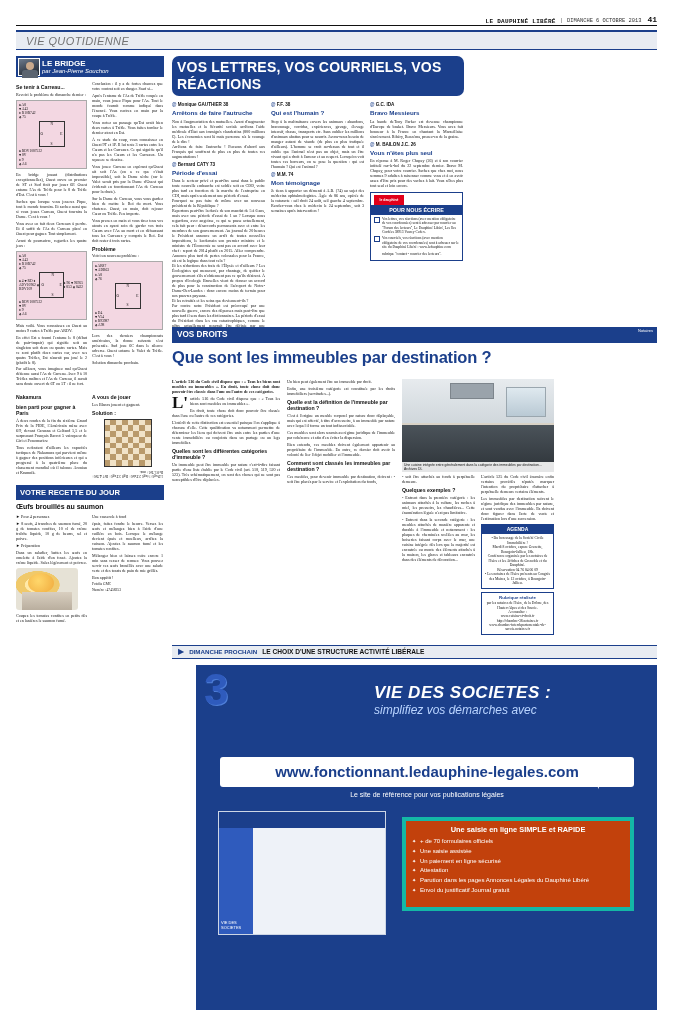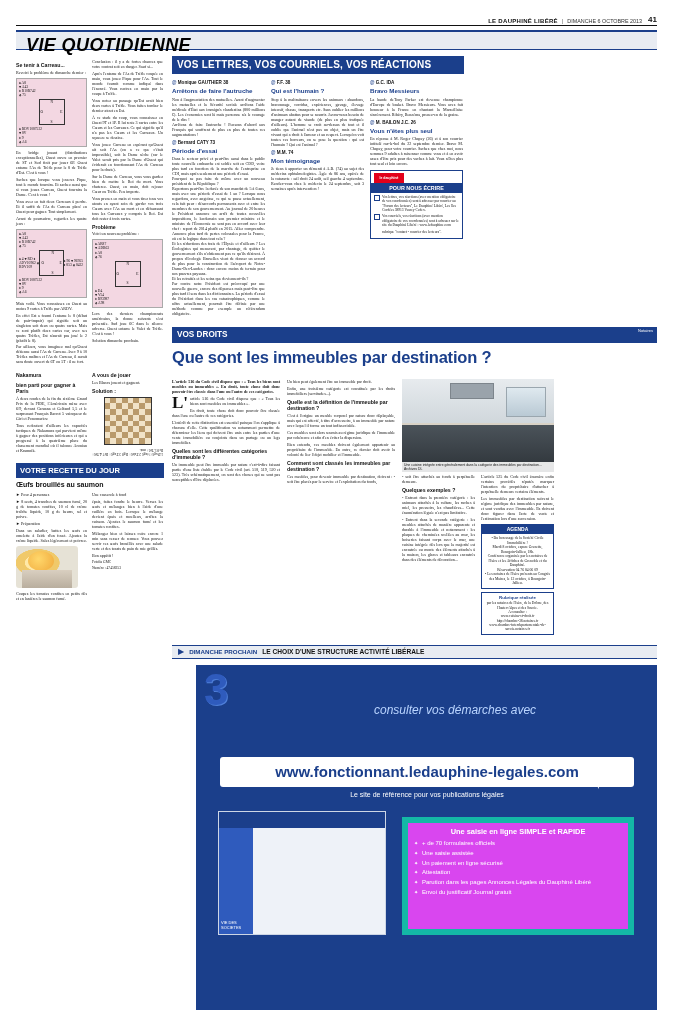--- a/index.html
+++ b/index.html
@@ -15,48 +15,49 @@
     overflow: hidden;
   }
   .page { position: relative; width: 673px; height: 1024px; padding: 0; }
 
   
   .masthead {
     position: absolute; top: 14px; left: 16px; right: 16px;
     height: 12px;
     border-bottom: 1.2px solid #111;
     display: flex; align-items: flex-end; justify-content: flex-end;
-    font-family: Liberation Sans, sans-serif;
+    font-family: Liberation Mono, monospace;
   }
   .masthead .mh-title { font-size: 6px; font-weight: bold; letter-spacing: .3px; }
   .masthead .mh-sep { margin: 0 4px; font-size: 5.4px; color: #555; }
   .masthead .mh-date { font-size: 5.4px; color: #333; }
   .masthead .mh-page { font-size: 8px; font-weight: bold; margin-left: 6px; }
 
   
   .vq-banner {
     position: absolute; top: 30px; left: 16px; right: 16px; height: 20px;
     background: #e8ecf2;
     border-top: 2.4px solid #1b3f8b;
     border-bottom: 0.8px solid #1b3f8b;
   }
   .vq-banner .vq-text {
     position:absolute; left: 10px; top: 3px;
     font-family: "Liberation Sans", sans-serif;
-    font-weight: bold; font-style: italic;
-    font-size: 18px; color: #000000; letter-spacing: .4px;
+    font-weight: normal; font-style: italic;
+    font-size: 11px; color: #737373; letter-spacing: .4px;
   }
 
   
   .head-bar {
     background: #1b3f8b; color:#fff;
     font-family:"Liberation Sans", sans-serif;
-    font-weight: bold; font-size: 10px;
+    font-weight: bold; font-size: 14px;
     padding: 3px 5px 3px 5px;
     letter-spacing: .2px;
+    border-radius: 7px;
   }
 
   h3.sub { font-family:"Liberation Sans", sans-serif; font-weight:bold; font-size:5.2px; margin:3px 0 1.5px; }
   p { margin: 0 0 2px 0; text-align: justify; }
 
   
   .col-left { position:absolute; left:16px; top:56px; width:148px; }
 
   .bridge-head {
     background:#1b3f8b; color:#fff; height:22px; position:relative;
@@ -230,22 +231,22 @@
      border-left:8px solid #fff; border-bottom:13px solid transparent; transform:rotate(-20deg);}
   .ad .shot {
     position:absolute; left:22px; top:146px; width:168px; height:124px; background:#fff; border:1px solid #cdd6e5;
     overflow:hidden;
   }
   .ad .shot .top{height:16px;background:#1b3f8b;}
   .ad .shot .side{position:absolute;left:0;top:16px;width:34px;bottom:0;background:#2f5bbd;}
   .ad .shot .body{position:absolute;left:34px;top:16px;right:0;bottom:0;background:#eef2f8;}
   .ad .shot .lbl{position:absolute;left:2px;bottom:3px;font-size:4px;color:#fff;font-family:"Liberation Sans",sans-serif;}
   .ad .redbox {
-    position:absolute; left:206px; top:152px; width:232px; height:118px;
-    border:6px solid #14b8a6; background:#d946ef;
+    position:absolute; left:206px; top:152px; width:232px; height:94px;
+    border:4px solid #14b8a6; background:#c2410c;
     color:#fff; font-family:"Liberation Sans",sans-serif; padding:4px 6px;
   }
   .ad .redbox .rt{font-weight:bold;font-size:7.4px;text-align:center;margin-bottom:4px;}
   .ad .redbox li{font-size:6px;margin-bottom:2.5px;list-style:none;position:relative;padding-left:8px;}
   .ad .redbox li::before{content:"✦";position:absolute;left:0;top:0;font-size:5px;}
   .ad .footer{
     position:absolute;left:0;bottom:0;width:461px;height:28px;background:#0f2f6e;
     display:flex;align-items:center;justify-content:center;
     font-family:"Liberation Sans",sans-serif;font-size:13px;color:#9fc0f0;font-style:italic;
   }
@@ -264,20 +265,25 @@
     <span class="mh-date">DIMANCHE 6 OCTOBRE 2013</span>
     <span class="mh-page">41</span>
   </div>
 
   <div class="vq-banner">
     <span class="vq-text">VIE QUOTIDIENNE</span>
   </div>
 
   <div class="col-left">
 
+    <div class="bridge-head">
+      <div class="mugshot"></div>
+      <div class="t1">LE BRIDGE</div>
+      <div class="t2">par Jean-Pierre Souchon</div>
+    </div>
 
     <div class="bridge-body">
       <div class="bridge-cols">
         <div>
           <h3 class="sub">Se tenir à Carreau...</h3>
           <p>Revoici le problème de dimanche dernier :</p>
 
           <div class="deal pink">
             <div class="hand" style="white-space:pre-line">♠ A8
 ♥ A43
@@ -617,21 +623,22 @@
   </div>
 
   <div class="strip">
     <span class="arrow">▶</span>
     <span class="s1">DIMANCHE PROCHAIN</span>
     <span class="s2">LE CHOIX D'UNE STRUCTURE ACTIVITÉ LIBÉRALE</span>
   </div>
 
   <div class="ad">
     <div class="big3">3</div>
-    <div class="simpl">consulter vos démarches avec</div>
+    <div class="vds">VIE DES SOCIETES :</div>
+    <div class="simpl">simplifiez vos démarches avec</div>
     <div class="urlbar">www.fonctionnant.ledauphine-legales.com</div>
     <div class="cursor"></div>
     <div class="subline">Le site de référence pour vos publications légales</div>
 
     <div class="shot">
       <div class="top"></div>
       <div class="side">
         <div class="lbl">VIE DES SOCIETES</div>
       </div>
       <div class="body"></div>

